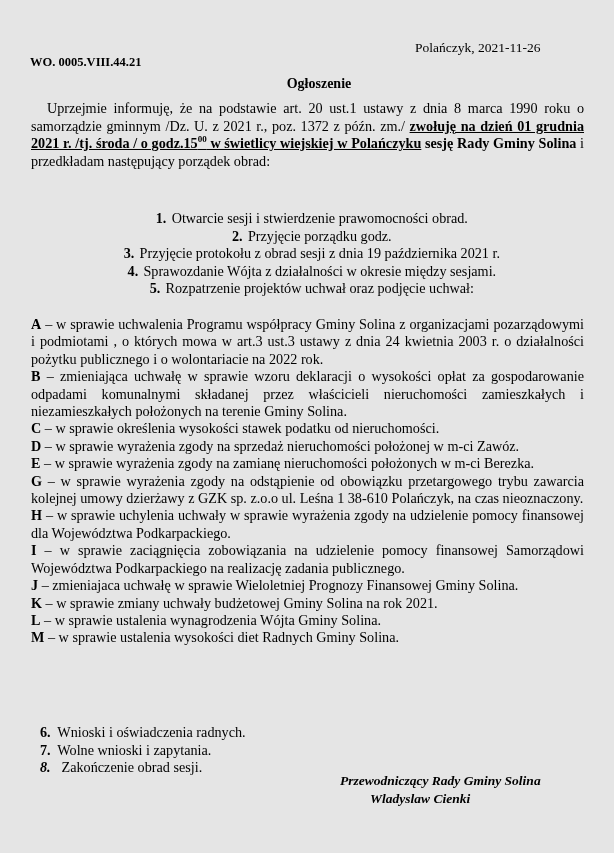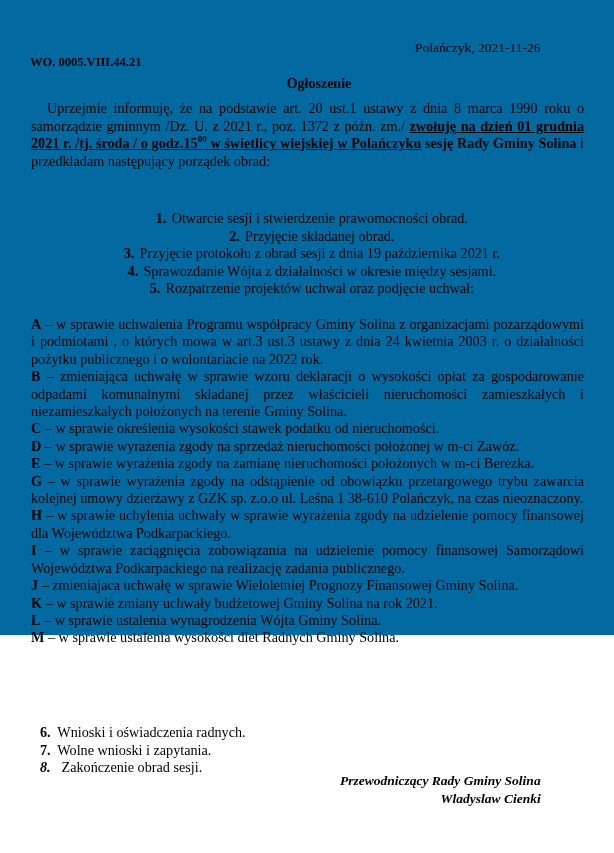--- a/index.html
+++ b/index.html
@@ -13,22 +13,22 @@
       position: relative;
       overflow: hidden;
       font-family: "Liberation Serif", "DejaVu Serif", serif;
       color: #000000;
       font-size: 14.2px;
     }
     .page {
       position: absolute;
       left: 0; top: 0;
       width: 614px;
-      height: 635px;
-      background: #0369a1;
+      height: 853px;
+      background: #e5e5e5;
     }
     .place-date {
       position: absolute;
       left: 415px;
       top: 40px;
       font-size: 13.5px;
       white-space: nowrap;
     }
     .ref-number {
       position: absolute;
@@ -114,37 +114,36 @@
       position: absolute;
       left: 340px;
       top: 772px;
       font-weight: bold;
       font-style: italic;
       font-size: 13.5px;
       line-height: 17.5px;
     }
     .signature .name {
       padding-left: 30px;
-      text-align: right;
     }
   </style>
 </head>
 <body>
 
 <div class="page">
 
   <div class="place-date">Polańczyk, 2021-11-26</div>
   <div class="ref-number">WO. 0005.VIII.44.21</div>
   <div class="doc-title">Ogłoszenie</div>
 
   <p class="intro"><span>Uprzejmie informuję, że na podstawie art. 20 ust.1 ustawy z dnia 8 marca 1990 roku o samorządzie gminnym /Dz. U. z 2021 r., poz. 1372 z późn. zm./ </span><span class="bu"><span>zwołuję na dzień 01 grudnia 2021 r. /tj. środa / o godz.15</span><sup>00</sup><span>  w świetlicy wiejskiej w Polańczyku</span></span><span>  </span><span class="b">sesję Rady Gminy Solina</span><span>  i przedkładam następujący porządek obrad:</span></p>
 
   <ul class="num-list">
     <li><span class="n">1.</span> <span>Otwarcie sesji i stwierdzenie prawomocności obrad.</span></li>
-    <li><span class="n">2.</span> <span>Przyjęcie składanej obrad.</span></li>
+    <li><span class="n">2.</span> <span>Przyjęcie porządku godz.</span></li>
     <li><span class="n">3.</span> <span>Przyjęcie protokołu z obrad sesji z dnia 19 października 2021 r.</span></li>
     <li><span class="n">4.</span> <span>Sprawozdanie Wójta z działalności w okresie między sesjami.</span></li>
     <li><span class="n">5.</span> <span>Rozpatrzenie projektów uchwał oraz podjęcie uchwał:</span></li>
   </ul>
 
   <ul class="res-list">
     <li><span class="letter">A</span><span> – w sprawie uchwalenia Programu współpracy Gminy Solina z organizacjami pozarządowymi i podmiotami , o których mowa w art.3 ust.3 ustawy z dnia 24 kwietnia 2003 r. o działalności pożytku publicznego i o wolontariacie na 2022 rok.</span></li>
     <li><span class="letter">B</span><span> –  zmieniająca uchwałę w sprawie wzoru deklaracji o wysokości opłat za gospodarowanie odpadami komunalnymi składanej przez właścicieli nieruchomości zamieszkałych i niezamieszkałych położonych na terenie Gminy Solina.</span></li>
     <li class="single"><span class="letter">C</span><span> – w sprawie  określenia wysokości stawek podatku od nieruchomości.</span></li>
     <li class="single"><span class="letter">D</span><span> –  w sprawie wyrażenia zgody na sprzedaż nieruchomości położonej w m-ci  Zawóz.</span></li>

